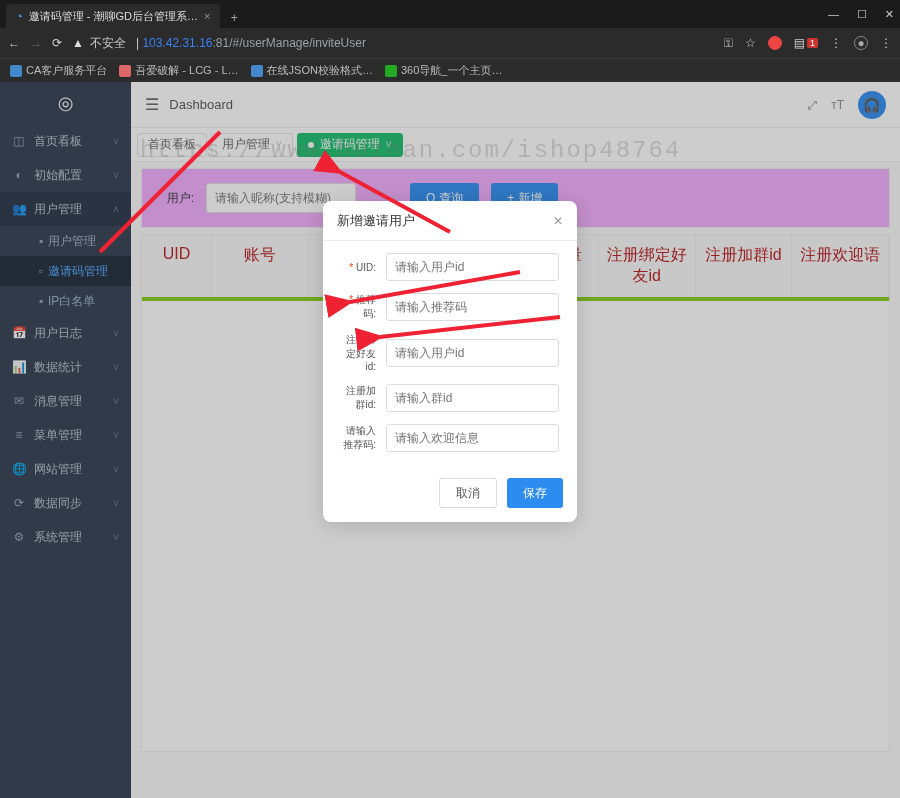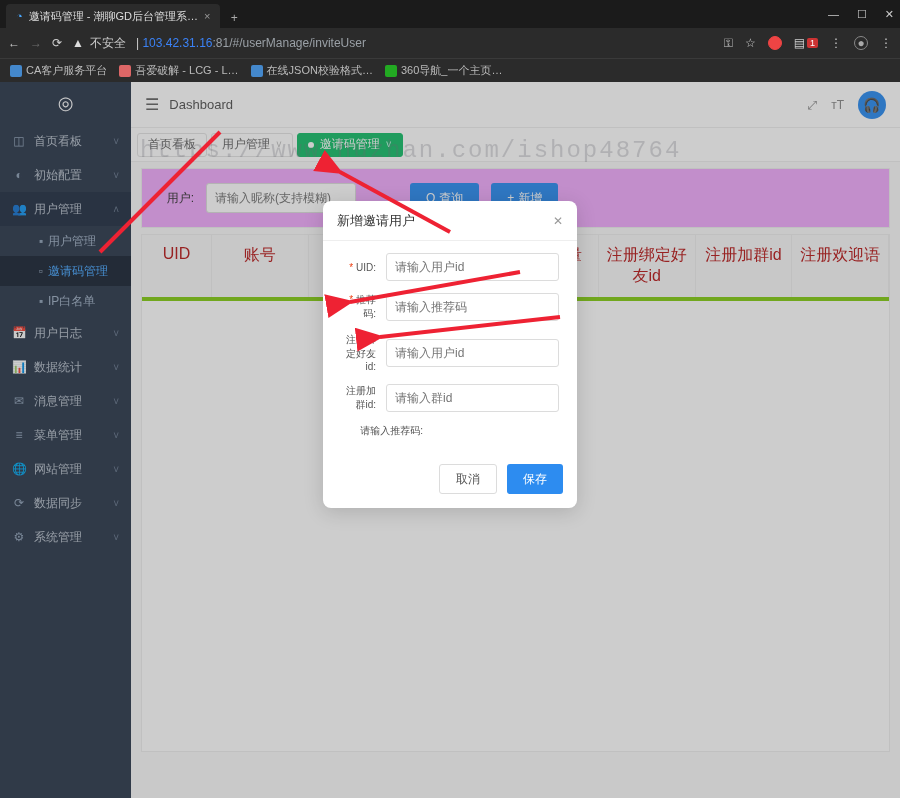--- a/index.html
+++ b/index.html
@@ -293,20 +293,21 @@
         <div class="frow">
             <span class="flbl">注册绑定好友id:</span>
             <input placeholder="请输入用户id" style="">
           </div>
         <div class="frow">
             <span class="flbl">注册加群id:</span>
             <input placeholder="请输入群id" style="">
           </div>
         <div class="frow">
             <span class="flbl">请输入推荐码:</span>
+            <input placeholder="请输入欢迎信息" style="">
           </div>
       </div>
       <div class="modal-ft">
         <button class="btn default">取消</button>
         <button class="btn primary">保存</button>
       </div>
     </div>
   </div>
 
   <svg class="arrow" style="left:0;top:0;" width="900" height="716">

